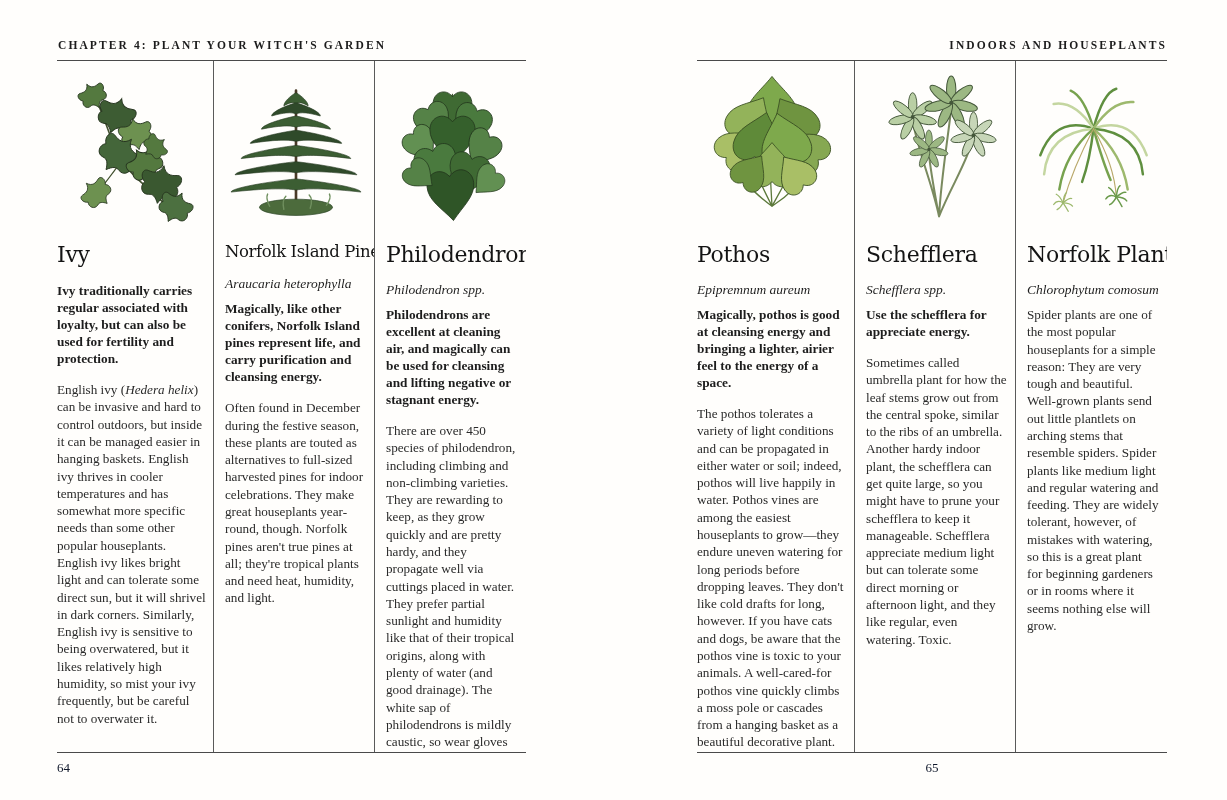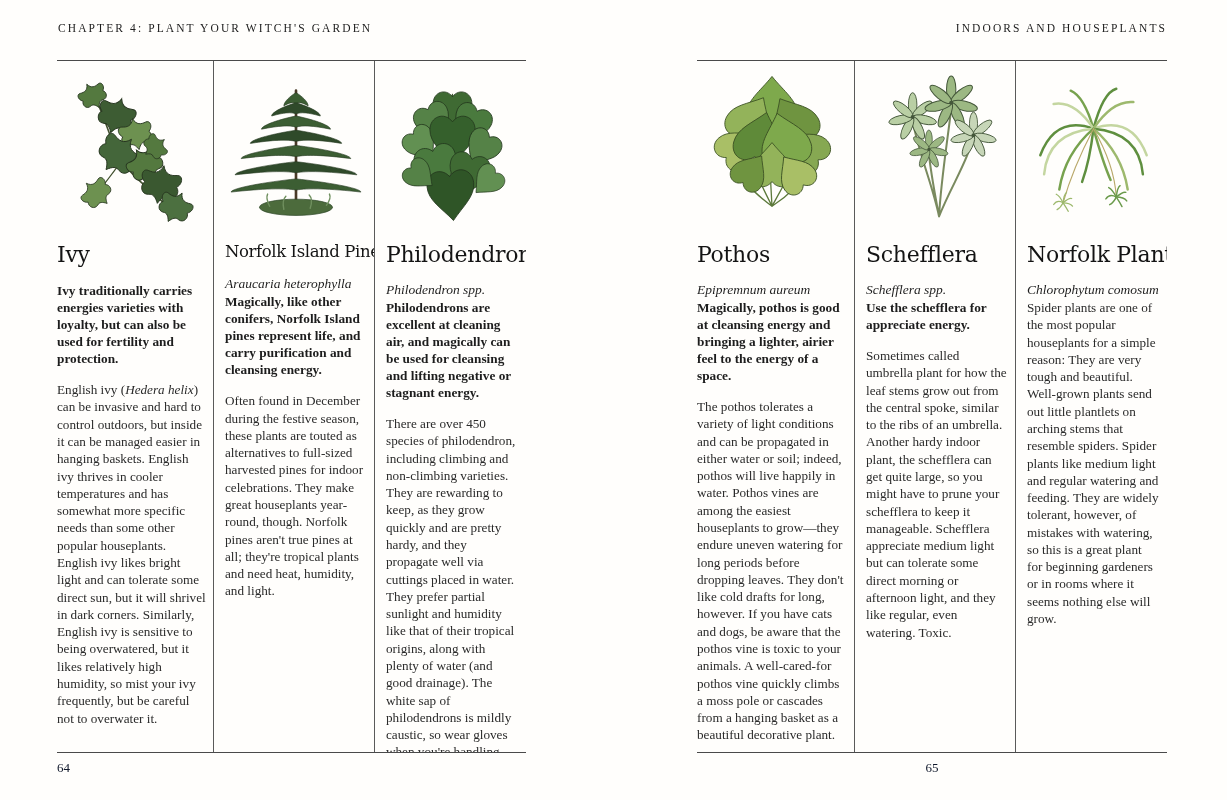--- a/index.html
+++ b/index.html
@@ -1,21 +1,21 @@
 <!DOCTYPE html>
 <html lang="en"><head>
 <meta charset="utf-8">
 <style>
   html,body{margin:0;padding:0;}
   body{width:1227px;height:800px;background:#ffffff;overflow:hidden;
        font-family:"Liberation Serif",serif;color:#262626;}
   .spread{position:relative;width:1227px;height:800px;background:#fffefc;}
 
-  .running-head{position:absolute;top:22px;font-size:11.5px;letter-spacing:2.1px;
-        color:#1c1c1c;font-weight:400;white-space:nowrap;}
+  .running-head{position:absolute;top:39px;font-size:11.5px;letter-spacing:2.1px;
+        color:#1c1c1c;font-weight:700;white-space:nowrap;}
   .running-head.left{left:58px;}
   .running-head.right{left:697px;width:470px;text-align:right;}
 
   .rule{position:absolute;height:1px;background:#4a4a4a;}
   .rule.top-left{top:60px;left:57px;width:469px;}
   .rule.top-right{top:60px;left:697px;width:470px;}
   .rule.bottom-left{top:752px;left:57px;width:469px;}
   .rule.bottom-right{top:752px;left:697px;width:470px;}
 
   .page{position:absolute;top:61px;height:691px;display:flex;}
@@ -31,21 +31,21 @@
   .page.right .col:nth-child(1){flex:0 0 157px;}
   .page.right .col:nth-child(2){flex:0 0 161px;}
   .page.right .col:nth-child(3){flex:0 0 152px;}
 
   .illo{height:170px;display:flex;justify-content:center;align-items:flex-start;padding-top:6px;}
 
   .entry-title{font-family:"DejaVu Serif",serif;font-size:22px;font-weight:500;
         color:#141414;margin:2px 0 16px 0;line-height:1.05;white-space:nowrap;
         letter-spacing:-0.3px;}
   .entry-title.t-long{font-size:16.5px;letter-spacing:-0.4px;}
-  .latin{font-style:italic;font-size:13.5px;color:#1f1f1f;margin:0 0 0 0;line-height:1.25;}
+  .latin{font-style:italic;font-size:13.5px;color:#1f1f1f;margin:0 0 7px 0;line-height:1.25;}
   .intro{font-weight:bold;font-size:13.3px;line-height:1.28;color:#1d1d1d;margin:0 0 14px 0;}
   .bodytext{font-size:13.2px;line-height:1.31;color:#2a2a2a;margin:0;}
   .bodytext em{font-style:italic;}
 
   .folio{position:absolute;top:760px;font-size:13px;color:#0f172a;}
   .folio.left{left:57px;}
   .folio.right{left:697px;width:470px;text-align:center;}
 
   svg .ln{fill:none;stroke-linecap:round;}
 </style>
@@ -78,21 +78,21 @@
           <use href="#iv-l" transform="translate(74,62) rotate(-12) scale(1.2)" fill="#6d9150" stroke="#26351f" stroke-width="0.7"></use>
           <use href="#iv-l" transform="translate(56,82) rotate(40) scale(1.5)" fill="#44663a" stroke="#26351f" stroke-width="0.6"></use>
           <use href="#iv-l" transform="translate(84,92) rotate(-32) scale(1.3)" fill="#54793f" stroke="#26351f" stroke-width="0.7"></use>
           <use href="#iv-l" transform="translate(98,112) rotate(10) scale(1.45)" fill="#3a5830" stroke="#26351f" stroke-width="0.6"></use>
           <use href="#iv-l" transform="translate(36,120) rotate(-46) scale(1.1)" fill="#6d9150" stroke="#26351f" stroke-width="0.7"></use>
           <use href="#iv-l" transform="translate(112,134) rotate(26) scale(1.2)" fill="#4c7040" stroke="#26351f" stroke-width="0.7"></use>
           <use href="#iv-l" transform="translate(92,74) rotate(52) scale(0.9)" fill="#54793f" stroke="#26351f" stroke-width="0.8"></use>
         </svg>
       </div>
       <h2 class="entry-title">Ivy</h2>
-      <p class="intro">Ivy traditionally carries energies varieties with loyalty, but can also be used for fertility and protection.</p>
+      <p class="intro">Ivy traditionally carries regular associated with loyalty, but can also be used for fertility and protection.</p>
       <p class="bodytext"><span>English ivy (</span><em>Hedera helix</em><span>) can be invasive and hard to control outdoors, but inside it can be managed easier in hanging baskets. English ivy thrives in cooler temperatures and has somewhat more specific needs than some other popular houseplants. English ivy likes bright light and can tolerate some direct sun, but it will shrivel in dark corners. Similarly, English ivy is sensitive to being overwatered, but it likes relatively high humidity, so mist your ivy frequently, but be careful not to overwater it.</span></p>
     </div>
 
     <div class="col">
       <div class="illo">
         <svg width="142" height="160" viewBox="0 0 140 155">
           <path class="ln" d="M70,130 L70,18" stroke="#4a3a28" stroke-width="2.6"></path>
           <path d="M70,20 C64.6,23 58,29 58,33 C64,29.5 67.8,29 70,31 C72.2,29 76,29.5 82,33 C82,29 75.4,23 70,20 Z" fill="#3c5e33" stroke="#24391f" stroke-width="0.6"></path>
           <path d="M70,30 C59.2,33 46,39 46,43 C58,39.5 65.7,39 70,41 C74.3,39 82,39.5 94,43 C94,39 80.8,33 70,30 Z" fill="#2f4a2a" stroke="#24391f" stroke-width="0.6"></path>
           <path d="M70,43 C54.7,46 36,52 36,56 C53,52.5 63.9,52 70,54 C76.1,52 87,52.5 104,56 C104,52 85.3,46 70,43 Z" fill="#3c5e33" stroke="#24391f" stroke-width="0.6"></path>

